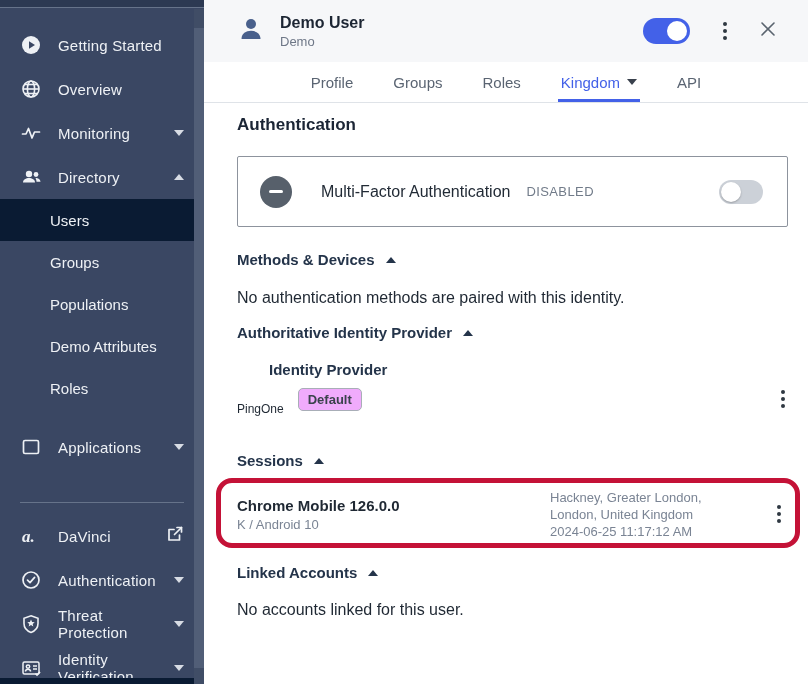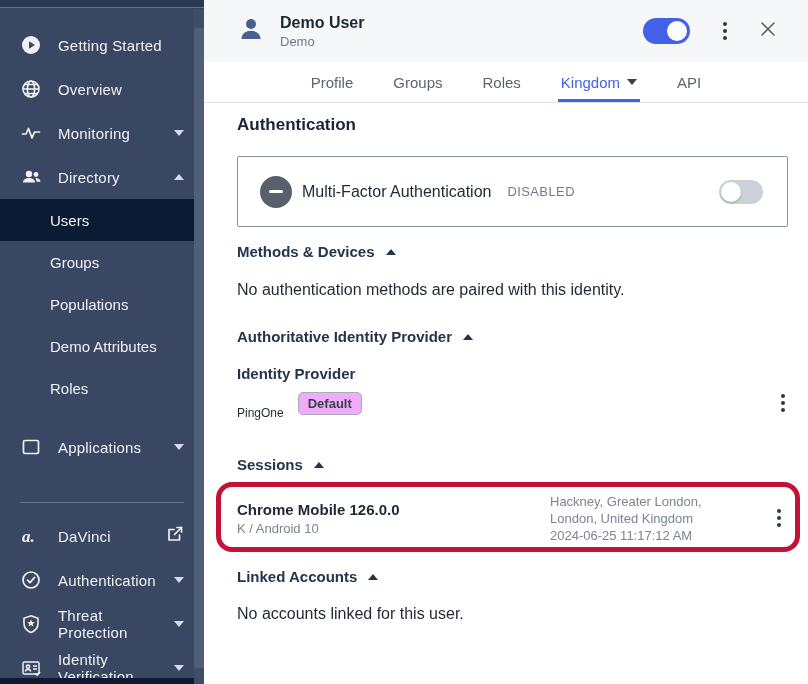--- a/index.html
+++ b/index.html
@@ -42,33 +42,33 @@
   .tab.active { color:var(--accent-blue,#4361e8); }
   .tab.active::after { content:''; position:absolute; bottom:0; left:-3px; right:-3px; height:3px; background:var(--accent-blue,#4361e8); }
   .tab-caret { width:0; height:0; border-left:5px solid transparent; border-right:5px solid transparent; border-top:6px solid #39414d; }
 
   
   .content { padding:12px 20px 0 33px; flex:1; position:relative; }
   .page-h { font-size:17px; font-weight:700; color:#1b2535; line-height:20px; }
   .mfa-card { margin-top:21px; height:71px; border:1px solid #8d939d; border-radius:2px; display:flex; align-items:center; padding:0 24px 0 22px; background:#fff; }
   .mfa-icon { width:32px; height:32px; border-radius:50%; background:#57606b; display:flex; align-items:center; justify-content:center; flex-shrink:0; }
   .mfa-icon span { width:14px; height:3px; border-radius:2px; background:#fff; }
-  .mfa-label { font-size:16px; color:#222b36; margin-left:10px; }
+  .mfa-label { font-size:16px; color:#222b36; margin-left:29px; }
   .mfa-status { font-size:13px; color:#717b89; margin-left:16px; letter-spacing:.4px; }
   .toggle-off { margin-left:auto; width:44px; height:24px; border-radius:12px; background:var(--toggle-off,#ccd1d8); position:relative; cursor:pointer; }
   .toggle-off .knob { position:absolute; top:2px; left:2px; width:20px; height:20px; border-radius:50%; background:#fff; box-shadow:0 1px 2px rgba(0,0,0,.25); }
 
   .section-h { display:flex; align-items:center; gap:11px; font-size:15px; font-weight:700; color:#24344a; line-height:18px; }
   .tri-up-d { width:0; height:0; border-left:5px solid transparent; border-right:5px solid transparent; border-bottom:6px solid #24344a; }
   .body-text { font-size:16px; color:#1f2833; line-height:20px; }
 
-  .mt-methods { margin-top:16px;text-align:right; }
+  .mt-methods { margin-top:24px;text-align:right; }
   .mt-methods-text { margin-top:19px; }
-  .mt-idp { margin-top:28px;text-align:right; }
-  .idp-label { margin-top:20px; font-size:15px; font-weight:700; color:#24344a; line-height:16px; }
+  .mt-idp { margin-top:16px;text-align:right; }
+  .idp-label { margin-top:20px; font-size:15px; font-weight:700; color:#24344a; line-height:16px;margin-left:32px; }
   .idp-row { margin-top:8px; display:flex; align-items:center; gap:14px; height:26px; }
   .idp-provider { font-size:12px; color:#1f2833;margin-top:19px; }
   .badge { border:1px solid #a8aeb7; border-radius:5px; padding:3px 9px; font-size:13px; font-weight:700; color:#3a424c; background:#f0abfc; }
   .idp-row .kebab { margin-left:auto; }
 
   .mt-sessions { margin-top:40px; }
   .session-row { margin-top:15px; display:flex; align-items:center; min-height:58px; position:relative; padding-right:4px; }
   .annotation { position:absolute; left:-21px; right:-12px; top:-7px; bottom:-5px; border:5px solid var(--annotation-red,#c41237); border-radius:16px; pointer-events:none; z-index:5; }
   .sess-browser { font-size:15px; font-weight:700; color:#1f2833; }
   .sess-device { font-size:13px; color:#7a8494; margin-top:3px; }

